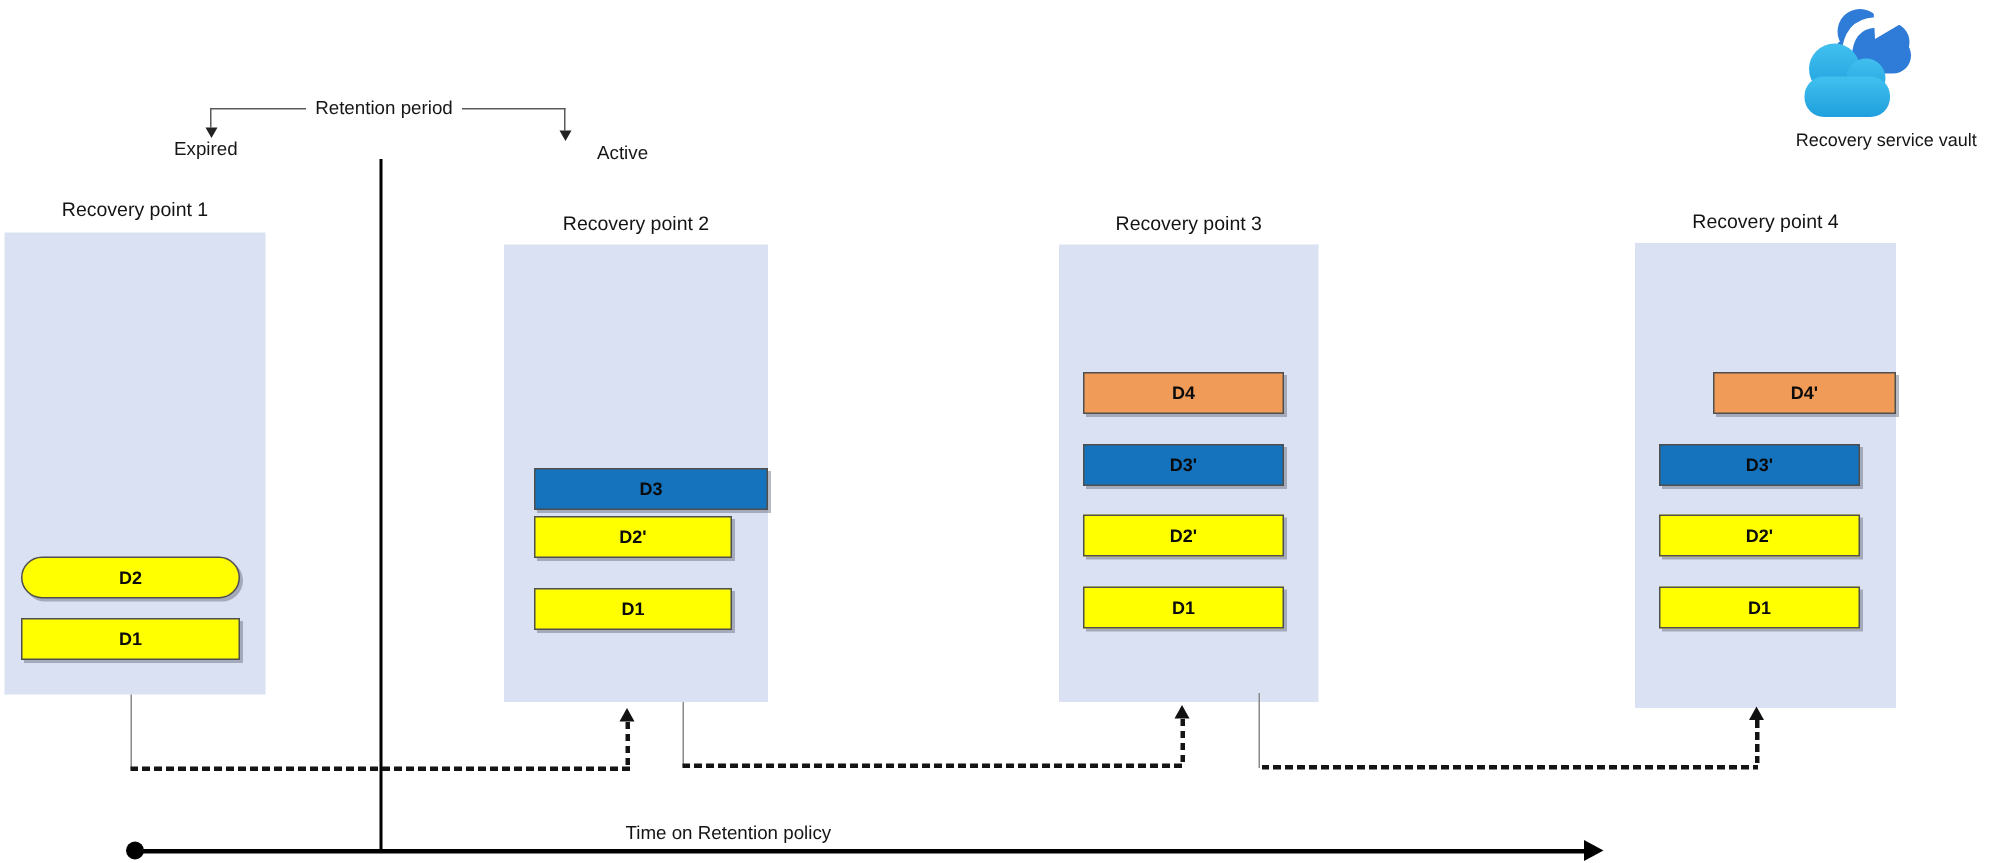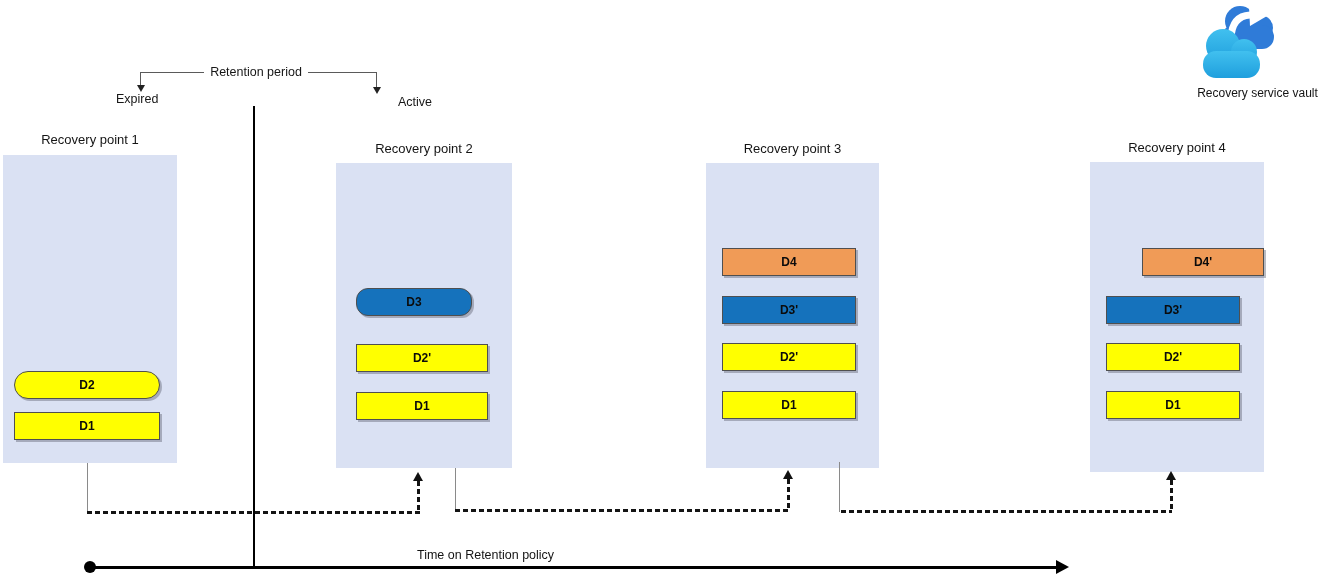--- a/index.html
+++ b/index.html
@@ -59,21 +59,21 @@
 
   <div class="boundary" style="left:253px; top:106px; height:462px;"></div>
 
   <div class="panel-title" style="left:3px; top:132px; width:174px;">Recovery point 1</div>
   <div class="panel" style="left:3px; top:155px; width:174px; height:308px;"></div>
   <div class="block yellow" style="left:14px; top:371px; width:146px;border-radius:14px;">D2</div>
   <div class="block yellow" style="left:14px; top:412px; width:146px;">D1</div>
 
   <div class="panel-title" style="left:336px; top:141px; width:176px;">Recovery point 2</div>
   <div class="panel" style="left:336px; top:163px; width:176px; height:305px;"></div>
-  <div class="block blue" style="left:356px; top:288px; width:116px;border-radius:12px;">D3</div>
+  <div class="block blue" style="left:356px; top:312px; width:156px;">D3</div>
   <div class="block yellow" style="left:356px; top:344px; width:132px;">D2'</div>
   <div class="block yellow" style="left:356px; top:392px; width:132px;">D1</div>
 
   <div class="panel-title" style="left:706px; top:141px; width:173px;">Recovery point 3</div>
   <div class="panel" style="left:706px; top:163px; width:173px; height:305px;"></div>
   <div class="block orange" style="left:722px; top:248px; width:134px;">D4</div>
   <div class="block blue" style="left:722px; top:296px; width:134px;">D3'</div>
   <div class="block yellow" style="left:722px; top:343px; width:134px;">D2'</div>
   <div class="block yellow" style="left:722px; top:391px; width:134px;">D1</div>
 

